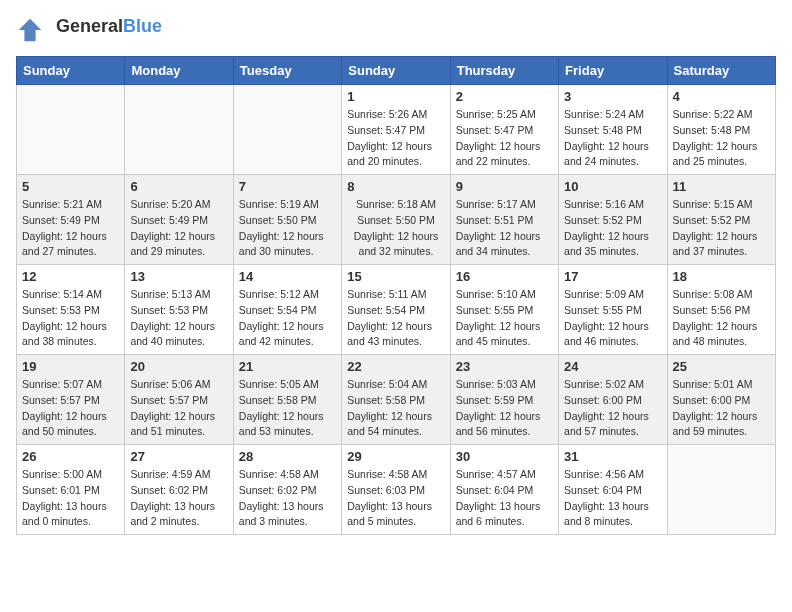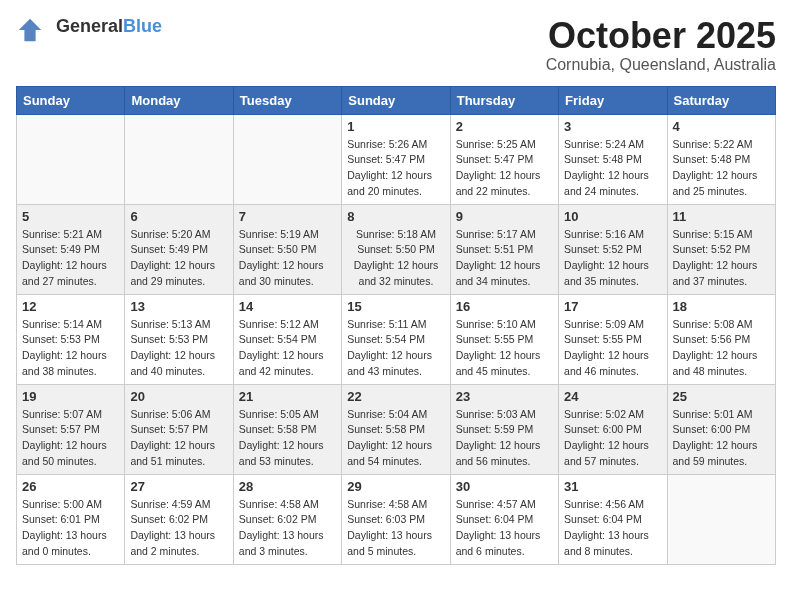--- a/index.html
+++ b/index.html
@@ -104,24 +104,20 @@
 
 <div class="header">
   <div class="logo">
     <svg class="logo-icon" viewBox="0 0 40 40" xmlns="http://www.w3.org/2000/svg">
       <polygon points="20,4 36,20 28,20 28,36 12,36 12,20 4,20" fill="#3a6db5" opacity="0.85"></polygon>
     </svg>
     <div>
       <span class="logo-text-general">General</span><span class="logo-text-blue">Blue</span>
     </div>
   </div>
-  <div class="title-area">
-    <div class="month-title">October 2025</div>
-    <div class="location-title">Cornubia, Queensland, Australia</div>
-  </div>
 </div>
 
 <table class="calendar">
   <thead>
     <tr>
     <th>Sunday</th>
         <th>Monday</th>
         <th>Tuesday</th>
         <th>Sunday</th>
         <th>Thursday</th>

